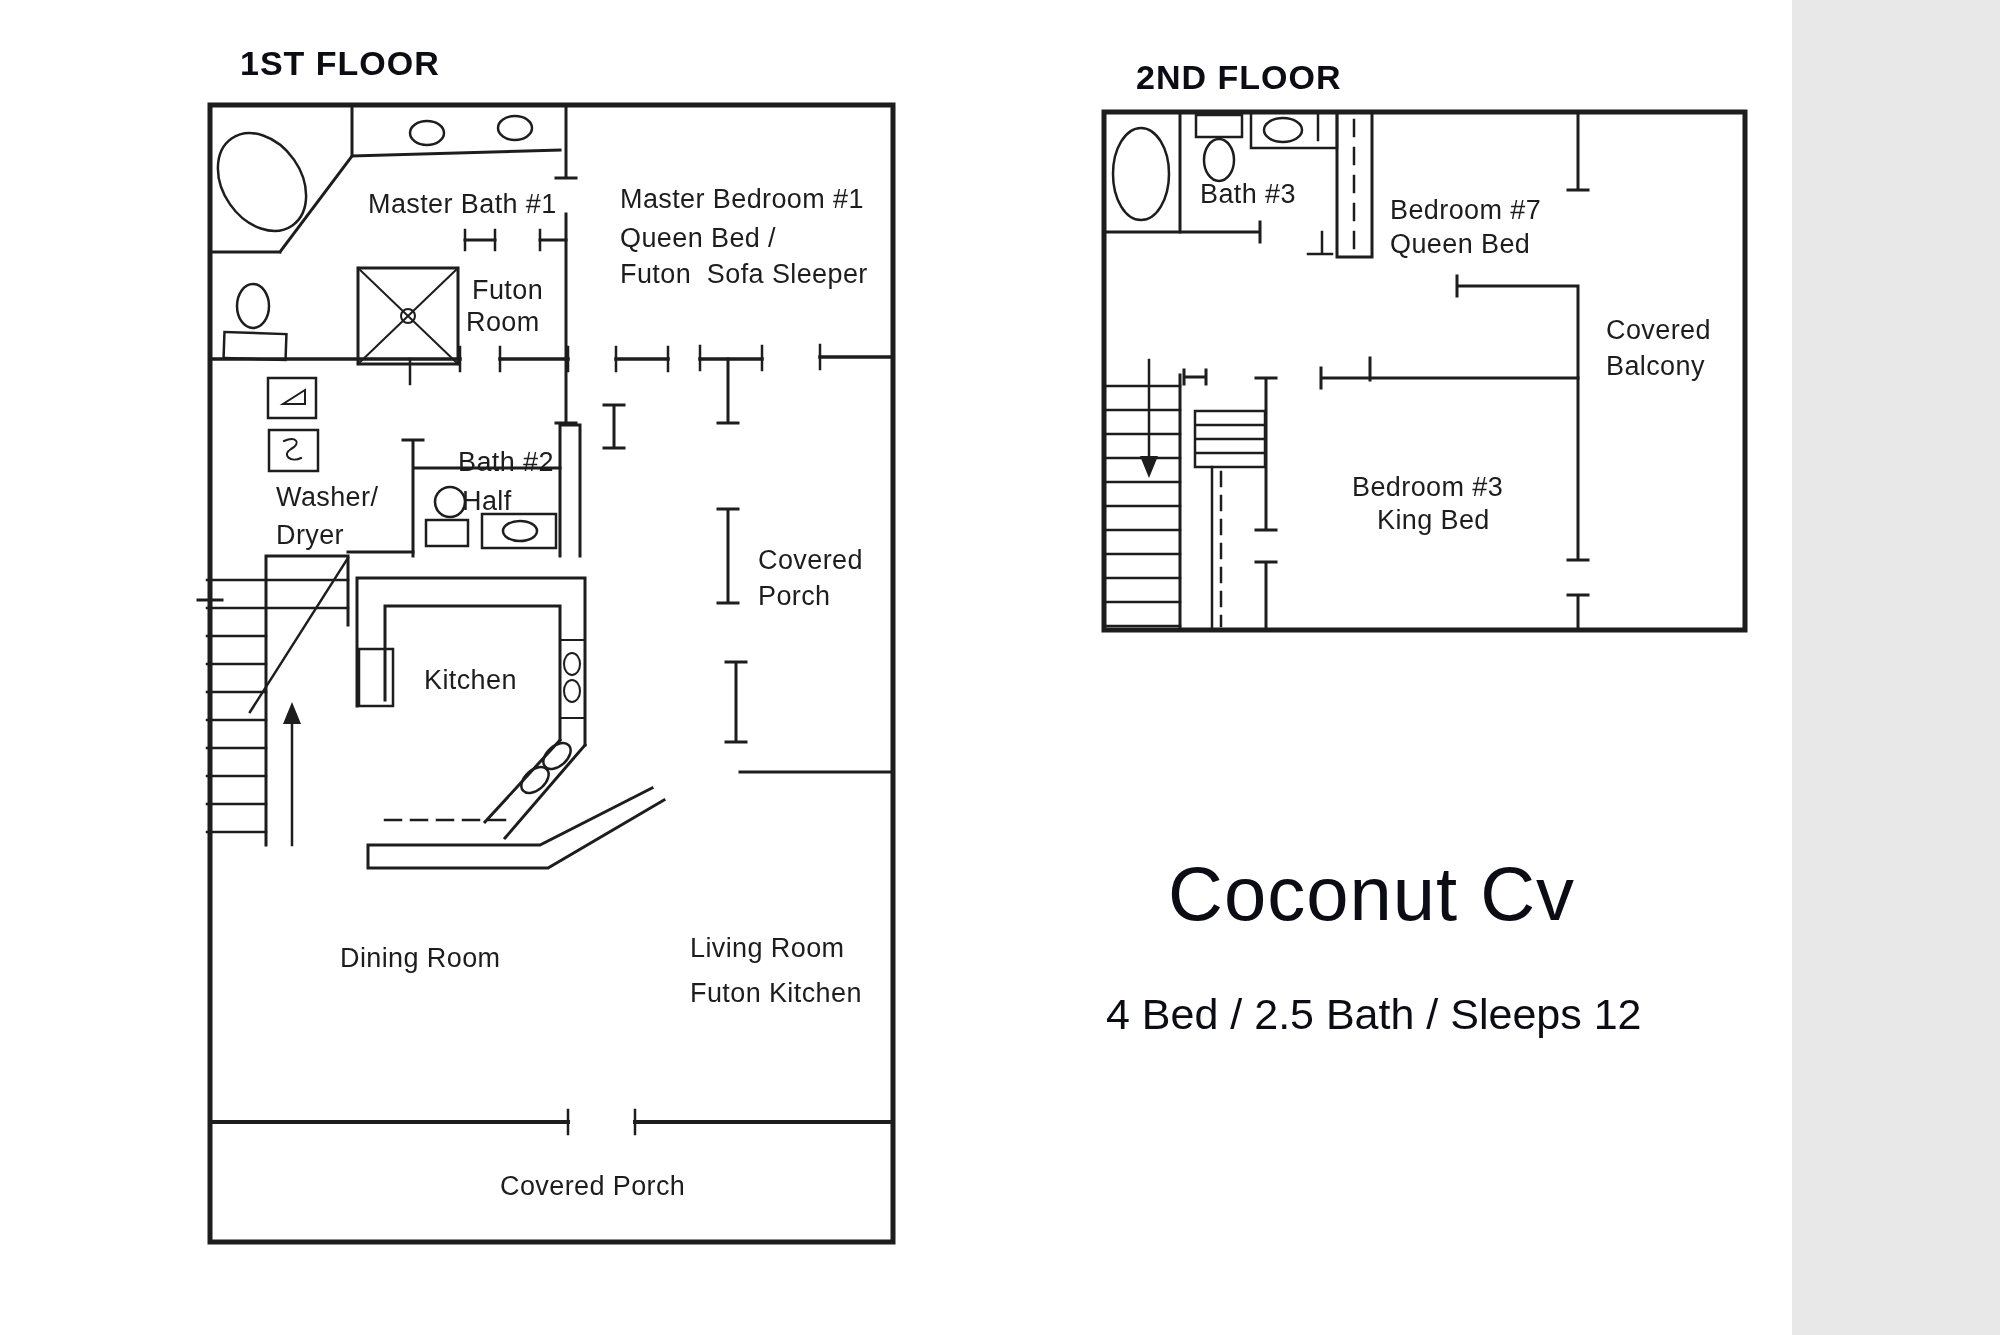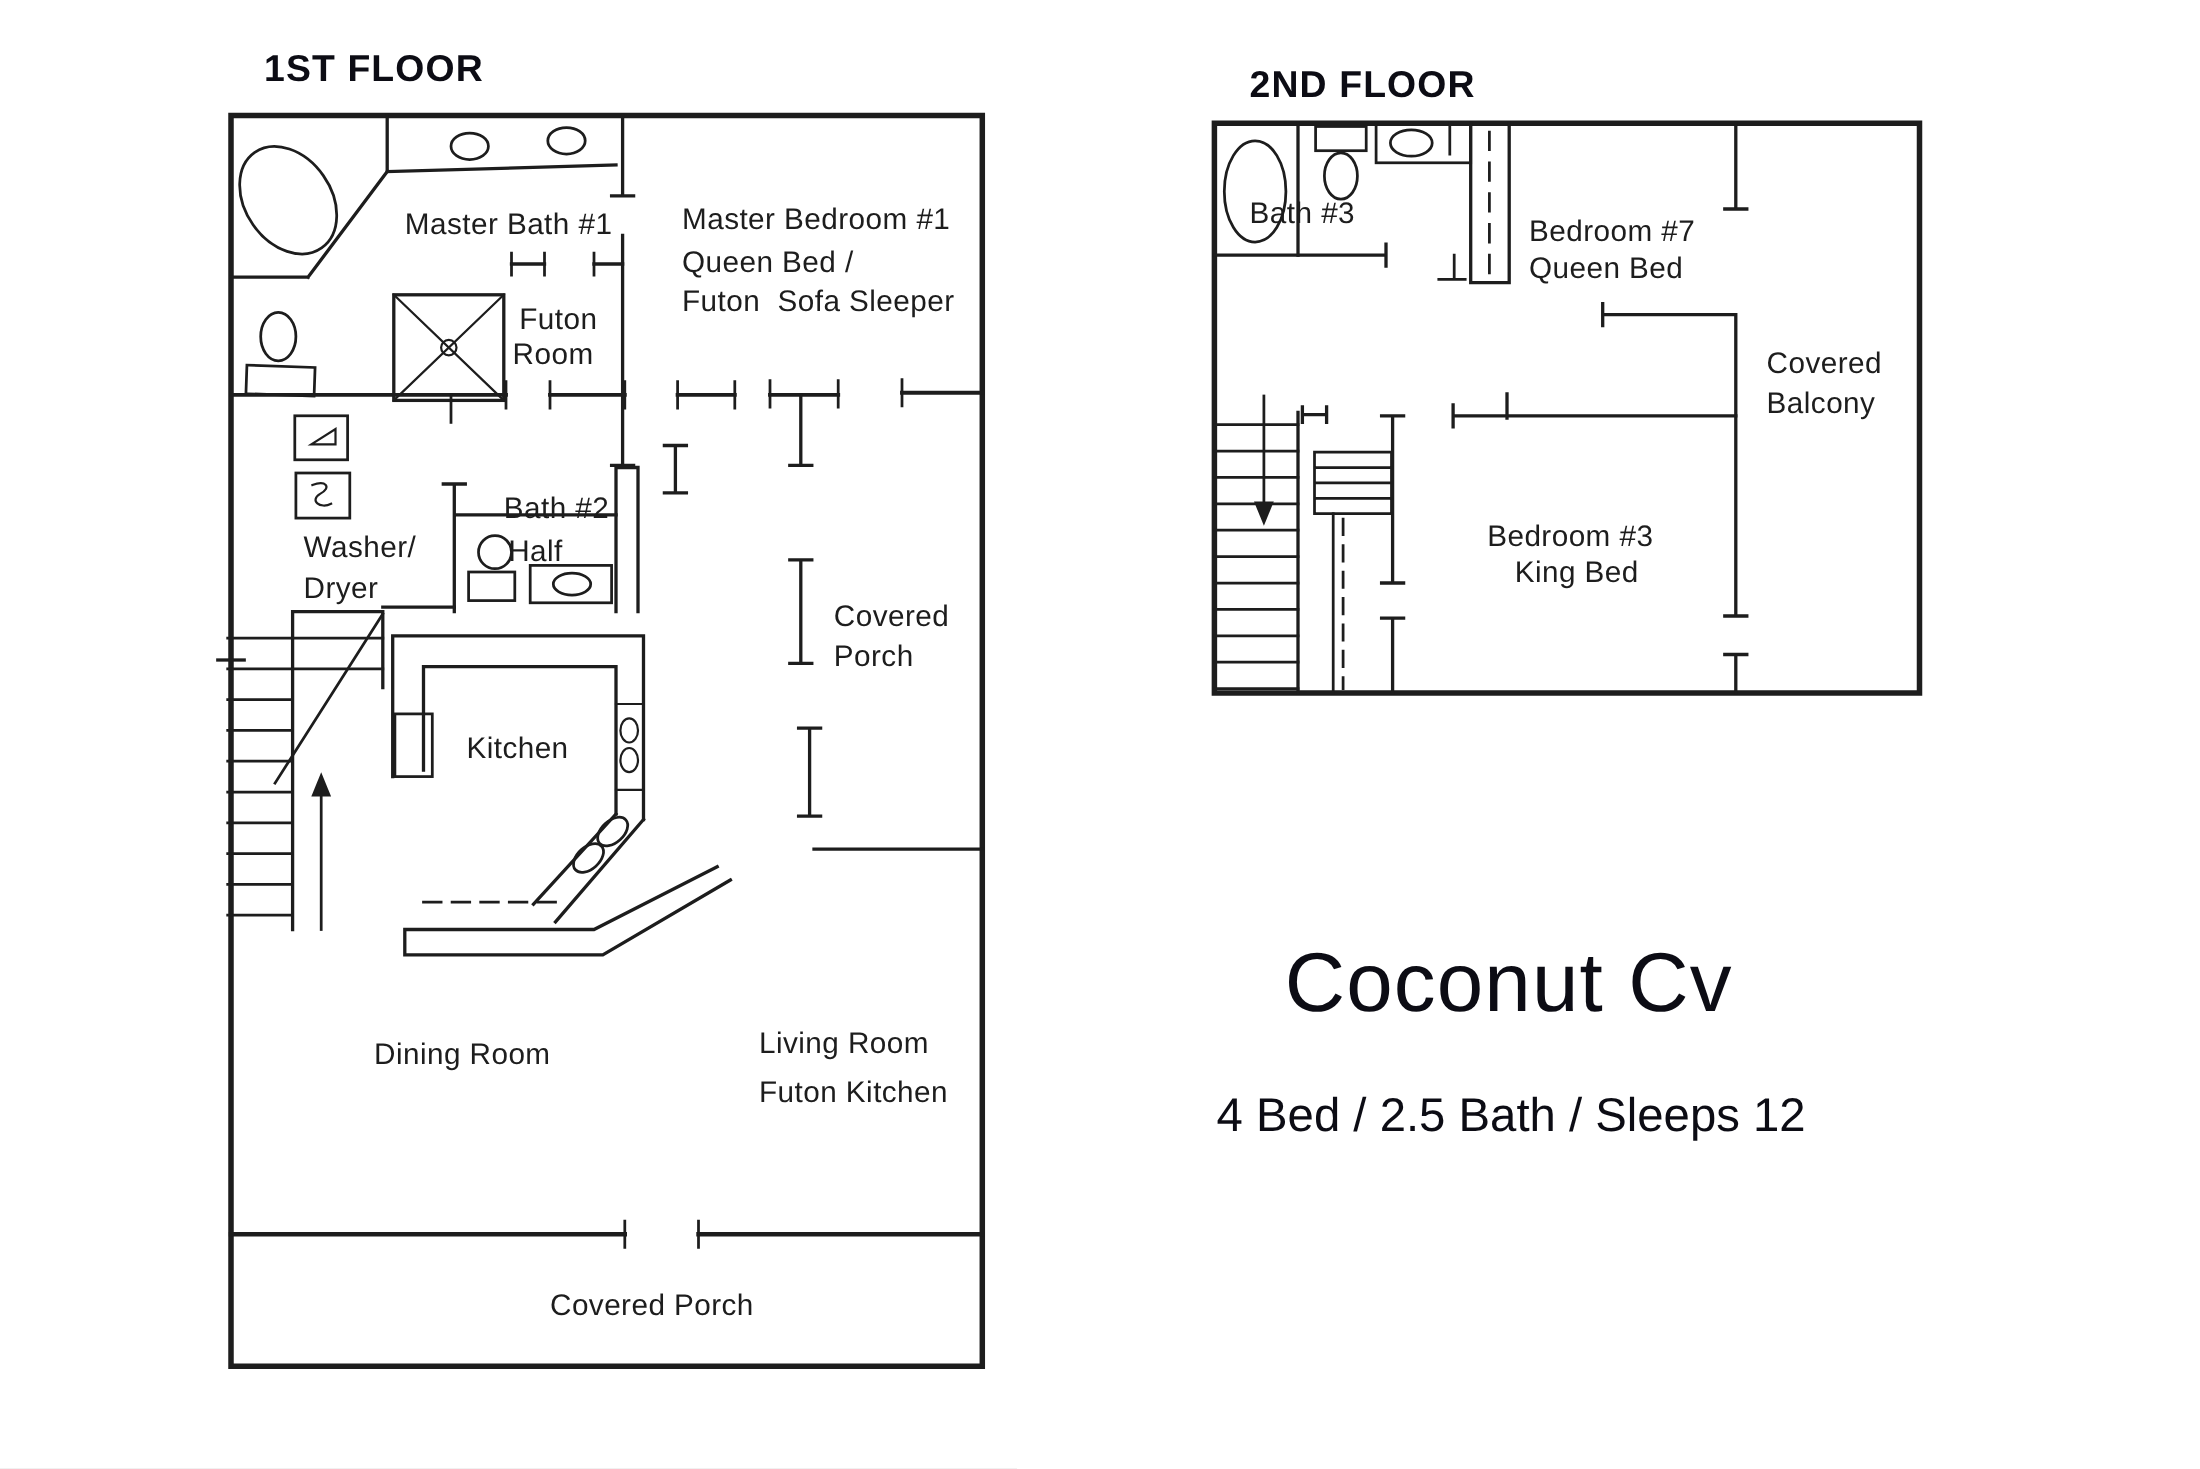--- a/index.html
+++ b/index.html
@@ -1,18 +1,18 @@
 <!DOCTYPE html>
 <html><head>
 <meta charset="utf-8">
 <style>
   html,body{margin:0;padding:0;background:#e8e8e8;}
   #canvas{
     position:relative;
-    width:2000px;height:1335px;
+    width:1792px;height:1335px;
     background:var(--paper,#fff);
     overflow:hidden;
     font-family:"Liberation Sans", sans-serif;
     color:var(--ink,#1d1d1d);
   }
   #linework{position:absolute;left:0;top:0;width:2000px;height:1335px;}
   .lw{stroke:var(--ink,#1d1d1d);fill:none;stroke-linecap:square;}
   .fillink{fill:var(--ink,#1d1d1d);stroke:none;}
   .lbl{
     position:absolute;
@@ -216,21 +216,21 @@
   <div class="lbl" style="left:462px;top:487px">Half</div>
   <div class="lbl" style="left:758px;top:546px">Covered</div>
   <div class="lbl" style="left:758px;top:582px">Porch</div>
   <div class="lbl" style="left:424px;top:666px">Kitchen</div>
   <div class="lbl" style="left:340px;top:944px">Dining Room</div>
   <div class="lbl" style="left:690px;top:934px">Living Room</div>
   <div class="lbl" style="left:690px;top:979px">Futon Kitchen</div>
   <div class="lbl" style="left:500px;top:1172px">Covered Porch</div>
 
   <div class="floor-title" style="left:1136px;top:58px">2ND FLOOR</div>
-  <div class="lbl" style="left:1136px;top:180px">Bath #3</div>
+  <div class="lbl" style="left:1200px;top:180px">Bath #3</div>
   <div class="lbl" style="left:1390px;top:196px">Bedroom #7</div>
   <div class="lbl" style="left:1390px;top:230px">Queen Bed</div>
   <div class="lbl" style="left:1606px;top:316px">Covered</div>
   <div class="lbl" style="left:1606px;top:352px">Balcony</div>
   <div class="lbl" style="left:1352px;top:473px">Bedroom #3</div>
   <div class="lbl" style="left:1377px;top:506px">King Bed</div>
 
   <div class="property-name">Coconut Cv</div>
   <div class="property-summary">4 Bed / 2.5 Bath / Sleeps 12</div>
 </div>

